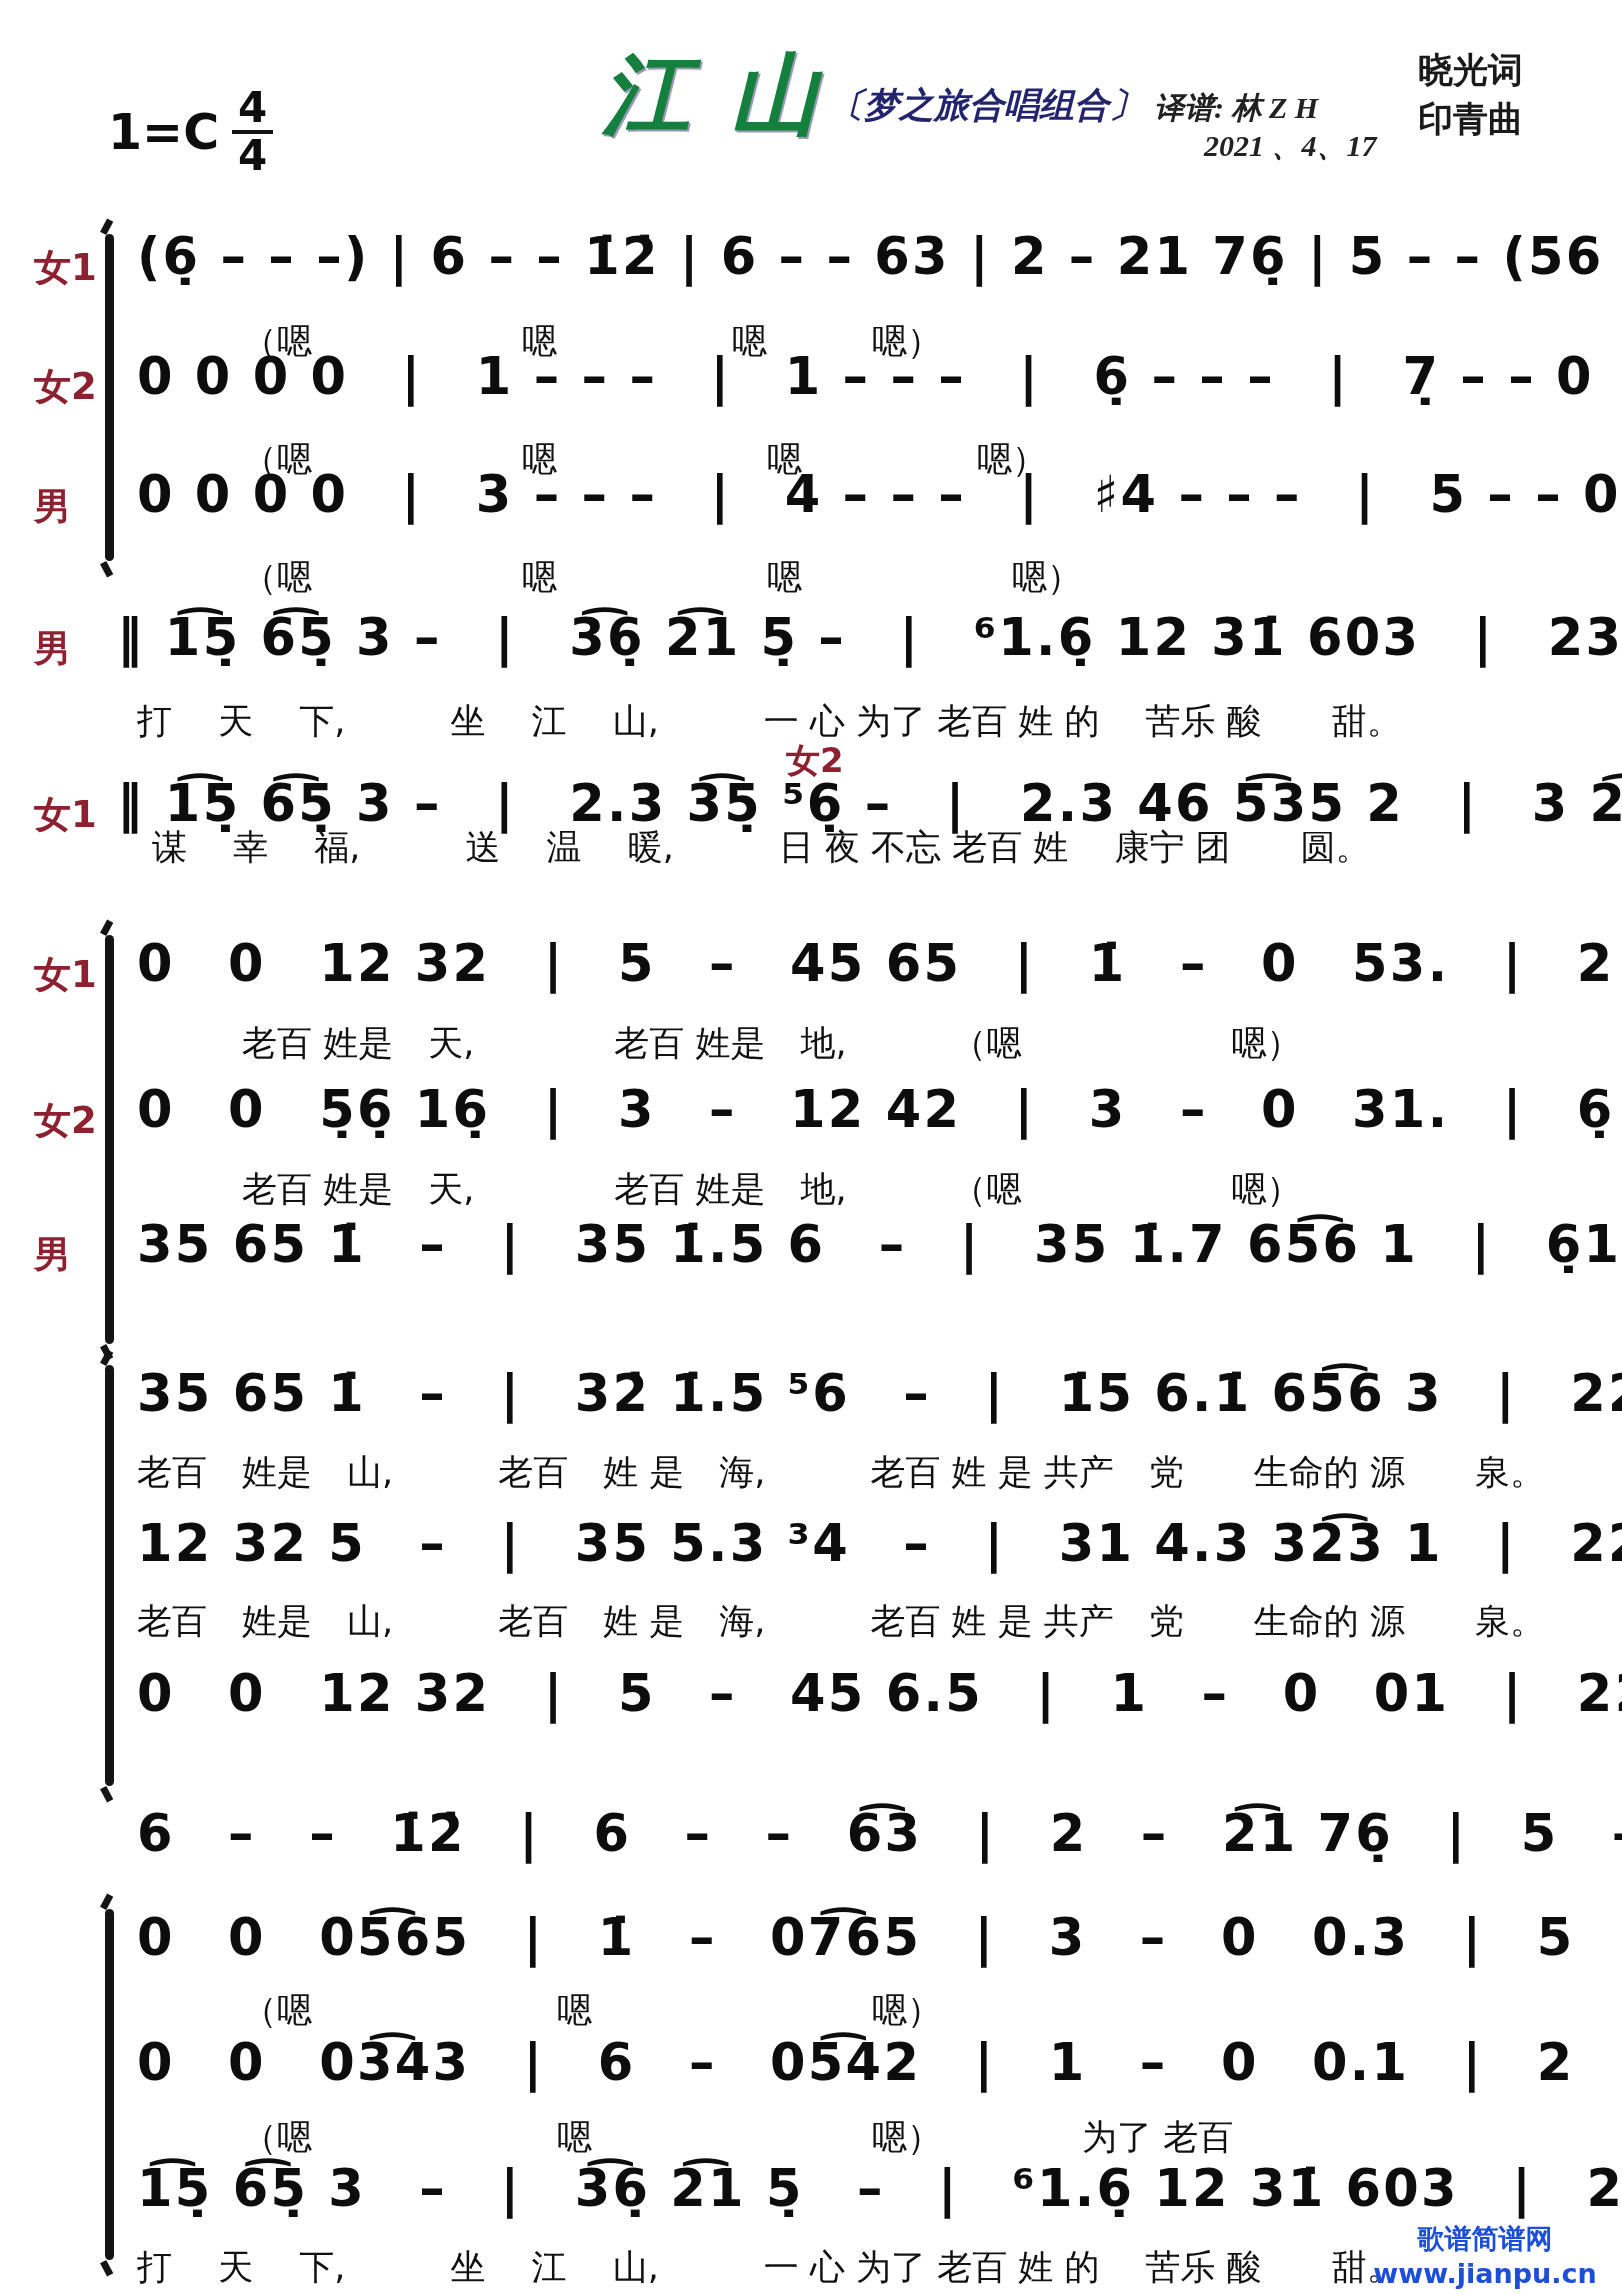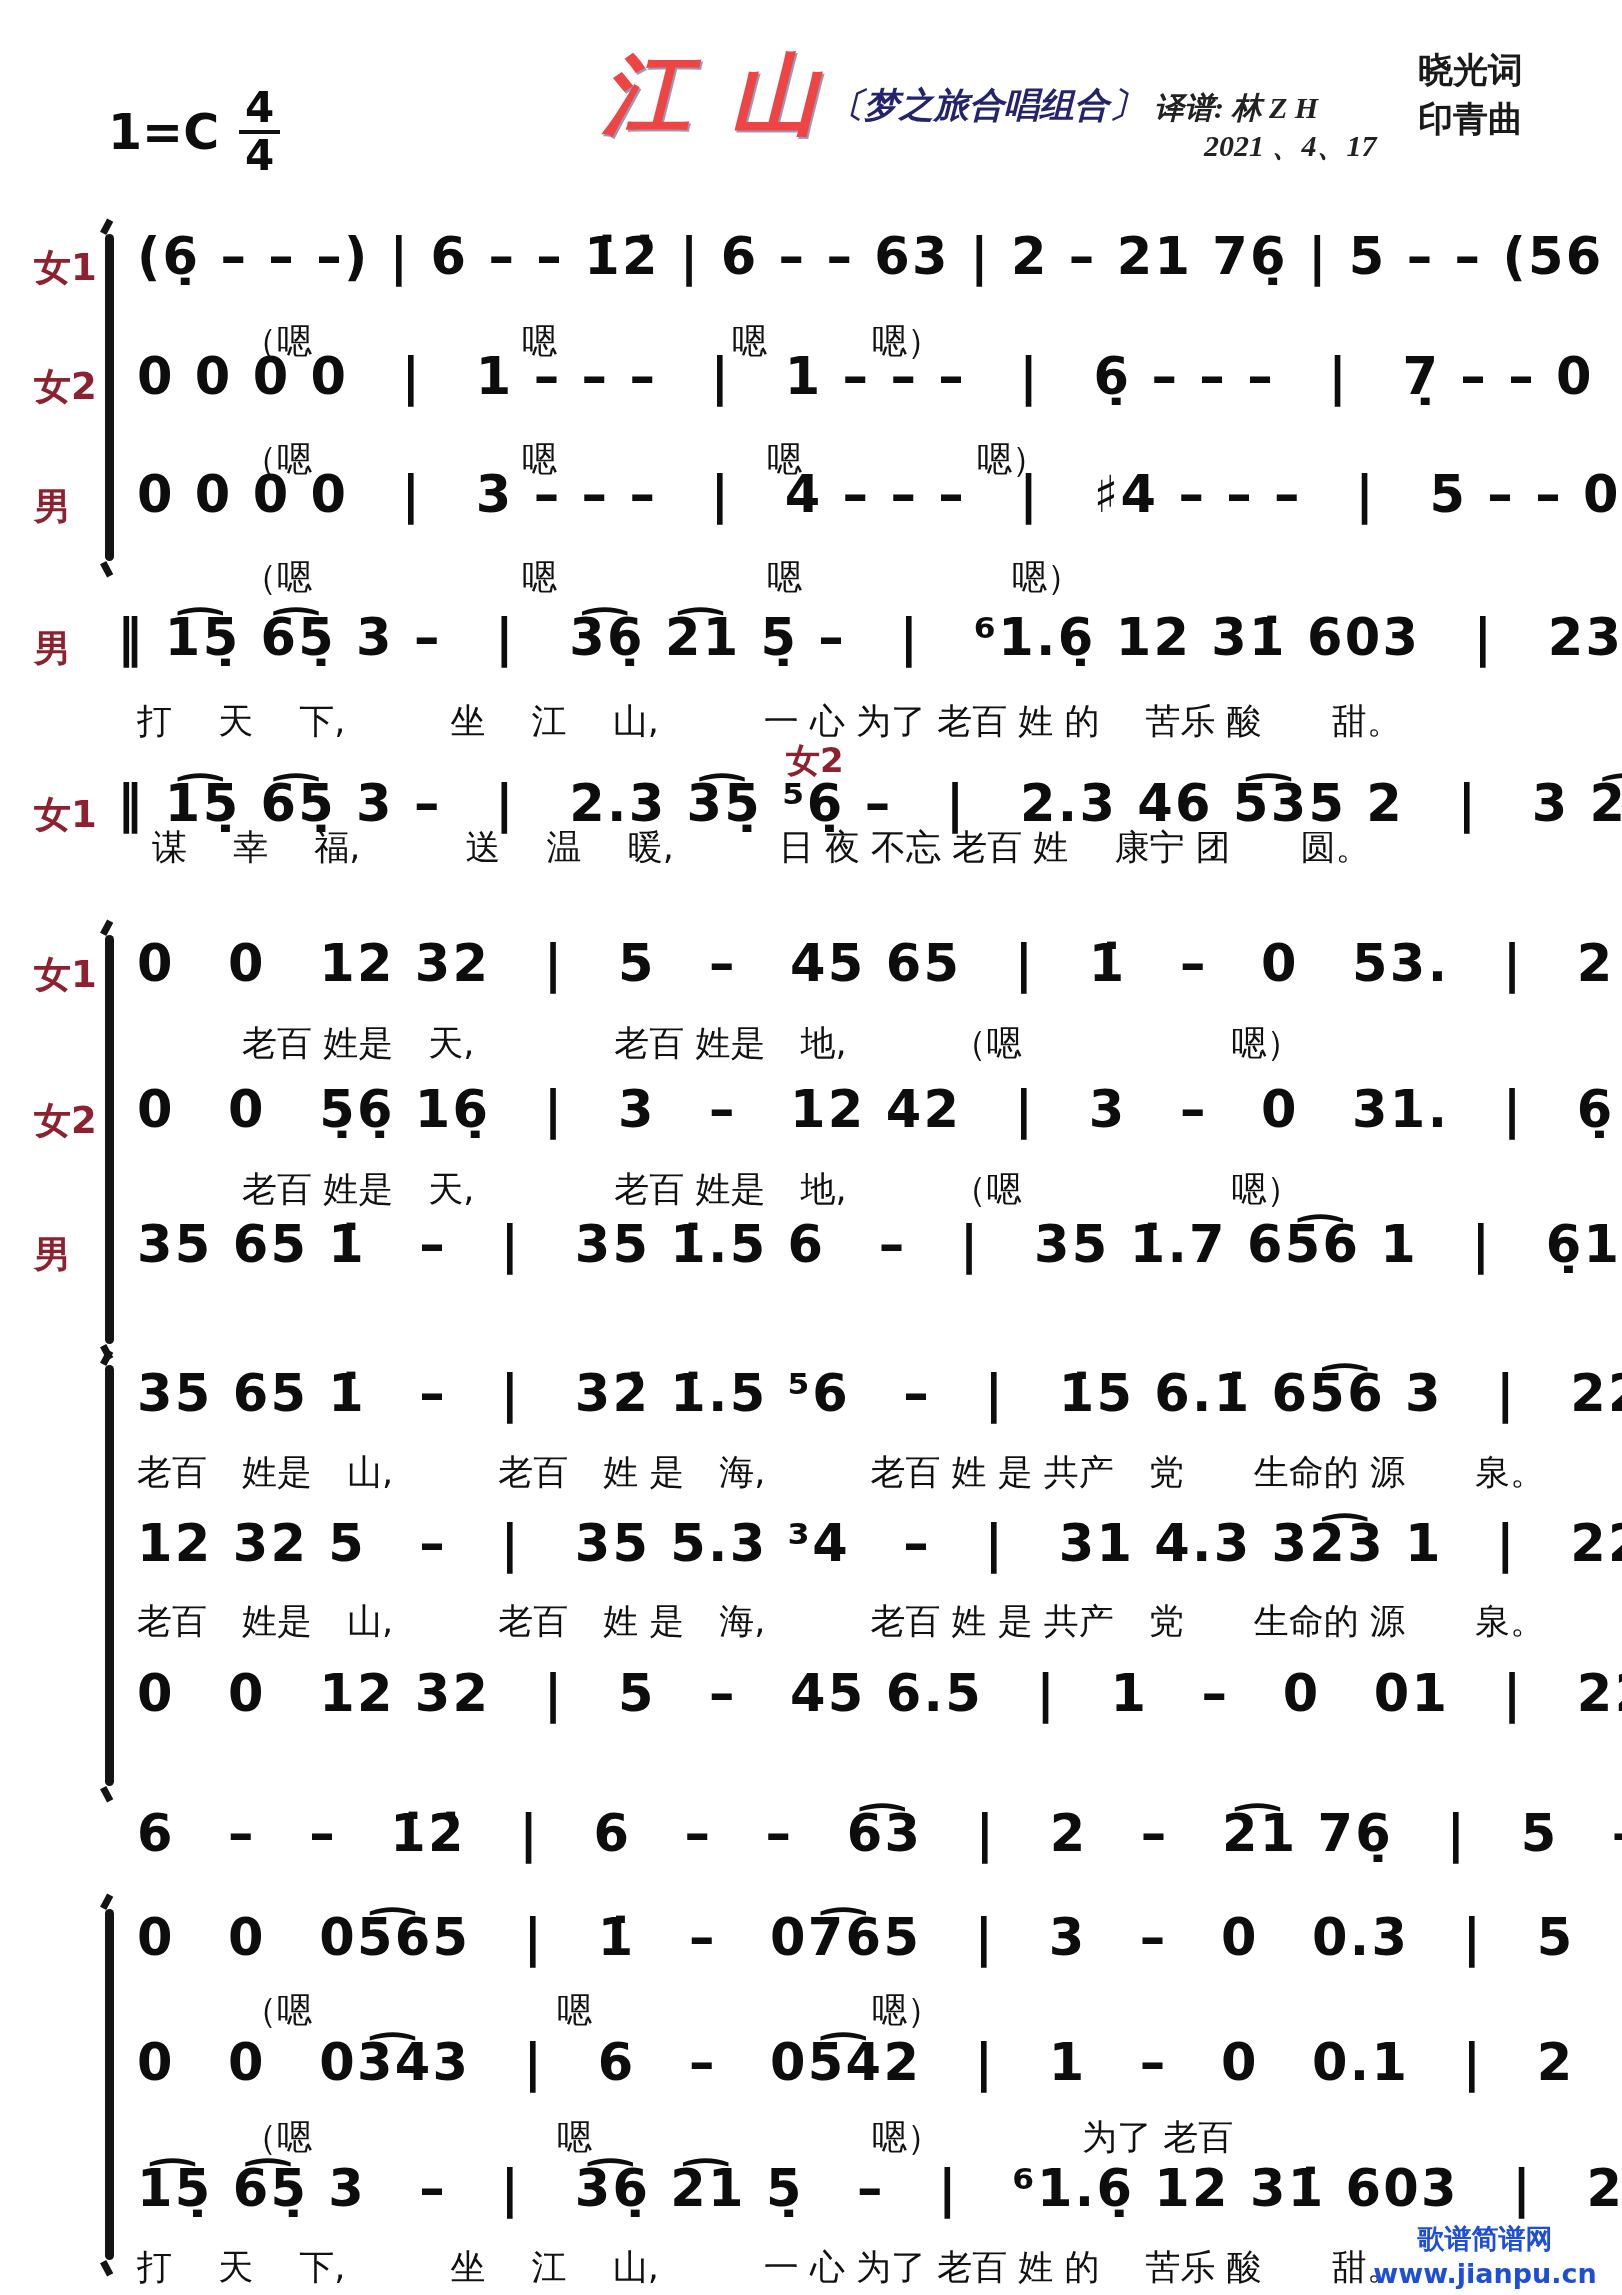--- a/index.html
+++ b/index.html
@@ -9,27 +9,27 @@
          line-height:1.15;letter-spacing:2.3px;white-space:pre;color:#0d0d0d;}
   .lyrics{position:absolute;left:137px;width:1461px;font-weight:400;font-size:35px;
           line-height:1.2;white-space:pre;color:#111;}
   .vlabel{position:absolute;left:34px;font-weight:700;font-size:37px;color:#8e2130;}
   .annotation{position:absolute;font-weight:700;font-size:34px;color:#8e2130;}
   .brace{position:absolute;left:105px;width:8.8px;background:#141414;border-radius:4.7px;}
   .brace:before,.brace:after{content:"";position:absolute;left:-3.5px;width:20px;height:15px;
        border-left:7.6px solid #141414;}
   .brace:before{top:-10.5px;transform:rotate(28deg);}
   .brace:after{bottom:-10.5px;transform:rotate(-28deg);}
-  .keysig{position:absolute;left:108px;top:87px;display:flex;align-items:center;gap:20px;}
+  .keysig{position:absolute;left:108px;top:87px;display:flex;align-items:center;gap:13px;}
   .keysig .key{font-weight:700;font-size:49px;}
   .meter{display:inline-flex;flex-direction:column;align-items:center;font-weight:700;font-size:42px;line-height:1.0;}
   .meter .num{border-bottom:4.1px solid #111;padding:0 5.8px 1.2px 5.8px;}
   .meter .den{padding-top:1.2px;}
   .title{position:absolute;left:602px;top:36px;font-weight:700;font-style:italic;
-         font-size:88px;color:#ef4444;letter-spacing:4.7px;text-shadow:1.8px 1.8px 0 #9a9ab8;}
+         font-size:88px;color:#15803d;letter-spacing:4.7px;text-shadow:1.8px 1.8px 0 #9a9ab8;}
   .title-suffix{position:absolute;left:786px;top:82px;font-weight:700;font-style:italic;
          font-size:35px;color:#24246e;margin-left:43px;}
   .subtitle{position:absolute;left:690px;top:145px;font-weight:700;font-size:44px;color:#24246e;}
   .credit-serif{position:absolute;font-family:"Liberation Serif",serif;font-style:italic;
          font-weight:700;font-size:30px;color:#222;}
   .credit{position:absolute;font-weight:700;font-size:35px;color:#1a1a1a;}
   .watermark{position:absolute;left:1362px;top:2221px;text-align:center;width:246px;
          color:#1d4ed8;font-weight:700;font-size:27px;line-height:1.3;}
 </style>
 </head>

